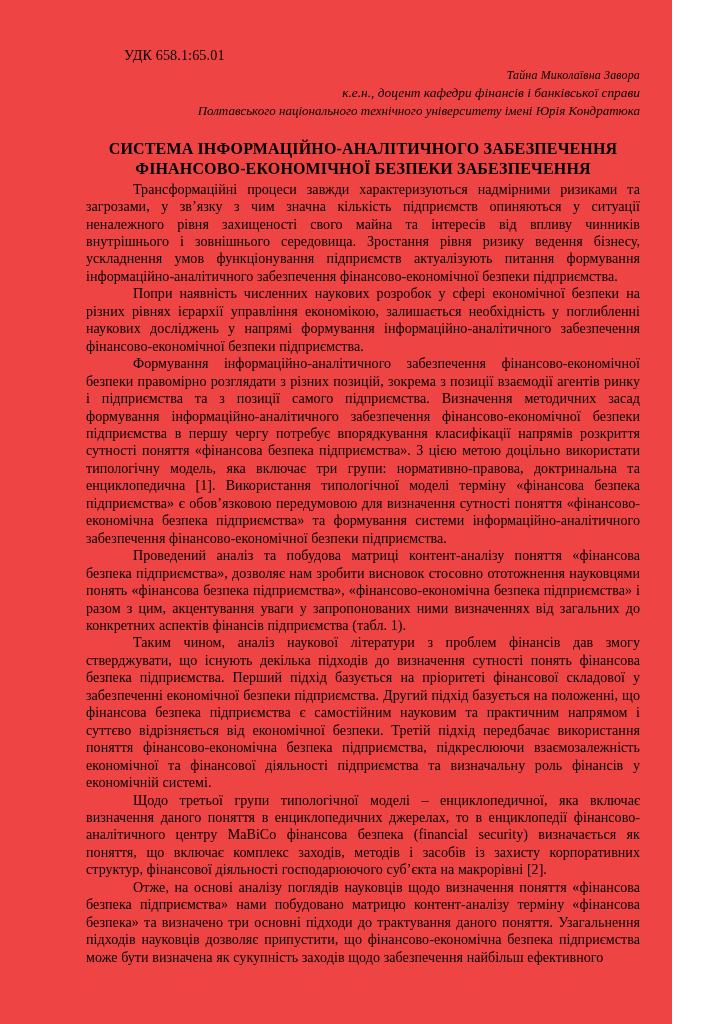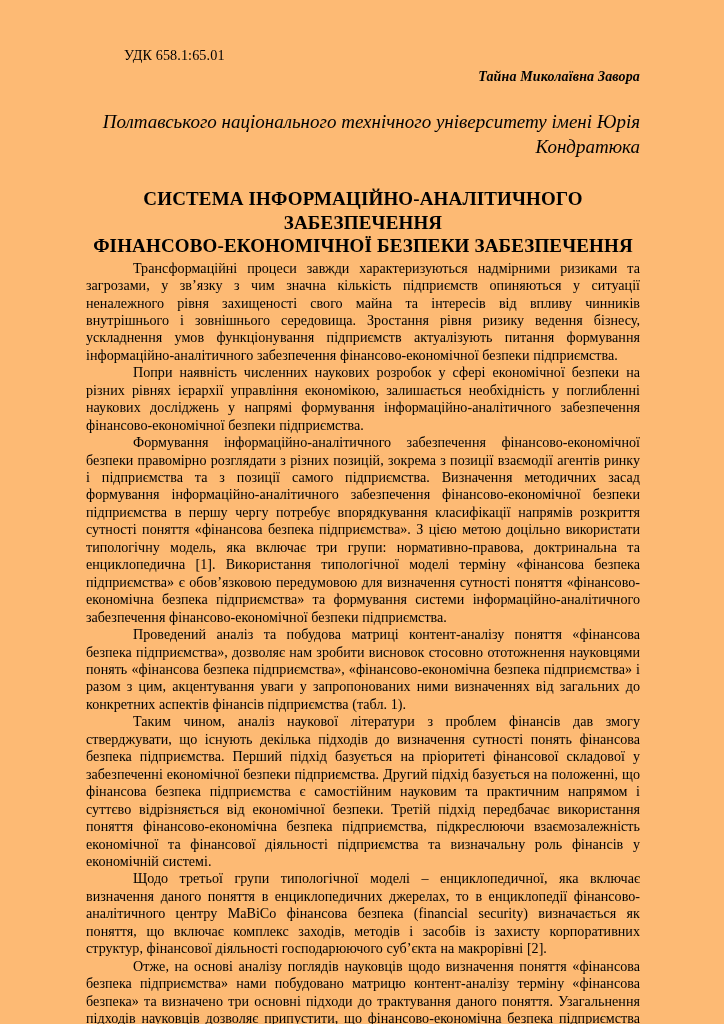--- a/index.html
+++ b/index.html
@@ -7,23 +7,23 @@
     margin: 0;
     padding: 0;
     background: #ffffff;
   }
   body {
     font-family: "Liberation Serif", "DejaVu Serif", serif;
     color: #000000;
   }
   .page {
     position: relative;
-    width: 724px;
+    width: 672px;
     height: 1024px;
-    background: #fdba74;
+    background: #ef4444;
     overflow: hidden;
     box-sizing: border-box;
   }
   
   .content {
     position: absolute;
     left: 86px;
     top: 0;
     width: 554px;
   }
@@ -36,40 +36,39 @@
     padding-left: 38px;
   }
 
   .author-block {
     margin-top: 5px;
     text-align: right;
     font-style: italic;
     line-height: 1.32;
   }
   .author-name {
-    font-weight: bold;
+    font-weight: normal;
     font-style: italic;
-    font-size: 14px;
+    font-size: 12px;
     letter-spacing: 0.15px;
   }
   .author-role {
     font-size: 13.4px;
     font-style: italic;
   }
   .author-affil {
-    font-size: 19px;
+    font-size: 13px;
     font-style: italic;
-    margin-top: 22px;
   }
 
   .doc-title {
-    margin-top: 28px;
+    margin-top: 20px;
     text-align: center;
     font-weight: bold;
-    font-size: 19px;
+    font-size: 16px;
     line-height: 1.24;
     letter-spacing: 0.15px;
   }
   .doc-title .t-line { display: block; }
 
   .body-text {
     margin-top: 2px;
   }
   .body-text p {
     margin: 0;
@@ -89,20 +88,21 @@
 </head>
 <body>
 
 <div class="page">
   <div class="content">
 
     <div class="udc-row">УДК 658.1:65.01</div>
 
     <div class="author-block">
       <div class="author-name">Тайна Миколаївна Завора</div>
+      <div class="author-role">к.е.н., доцент кафедри фінансів і банківської справи</div>
       <div class="author-affil">Полтавського національного технічного університету імені Юрія Кондратюка</div>
     </div>
 
     <div class="doc-title">
       <span class="t-line">СИСТЕМА  ІНФОРМАЦІЙНО-АНАЛІТИЧНОГО ЗАБЕЗПЕЧЕННЯ</span>
       <span class="t-line">ФІНАНСОВО-ЕКОНОМІЧНОЇ БЕЗПЕКИ ЗАБЕЗПЕЧЕННЯ</span>
     </div>
 
     <div class="body-text">
       <p>Трансформаційні процеси завжди характеризуються надмірними ризиками та загрозами, у зв’язку з чим значна кількість підприємств опиняються у ситуації неналежного рівня захищеності свого майна та інтересів від впливу чинників внутрішнього і зовнішнього середовища. Зростання рівня ризику ведення бізнесу, ускладнення умов функціонування підприємств актуалізують питання формування інформаційно-аналітичного забезпечення фінансово-економічної безпеки підприємства.</p>

